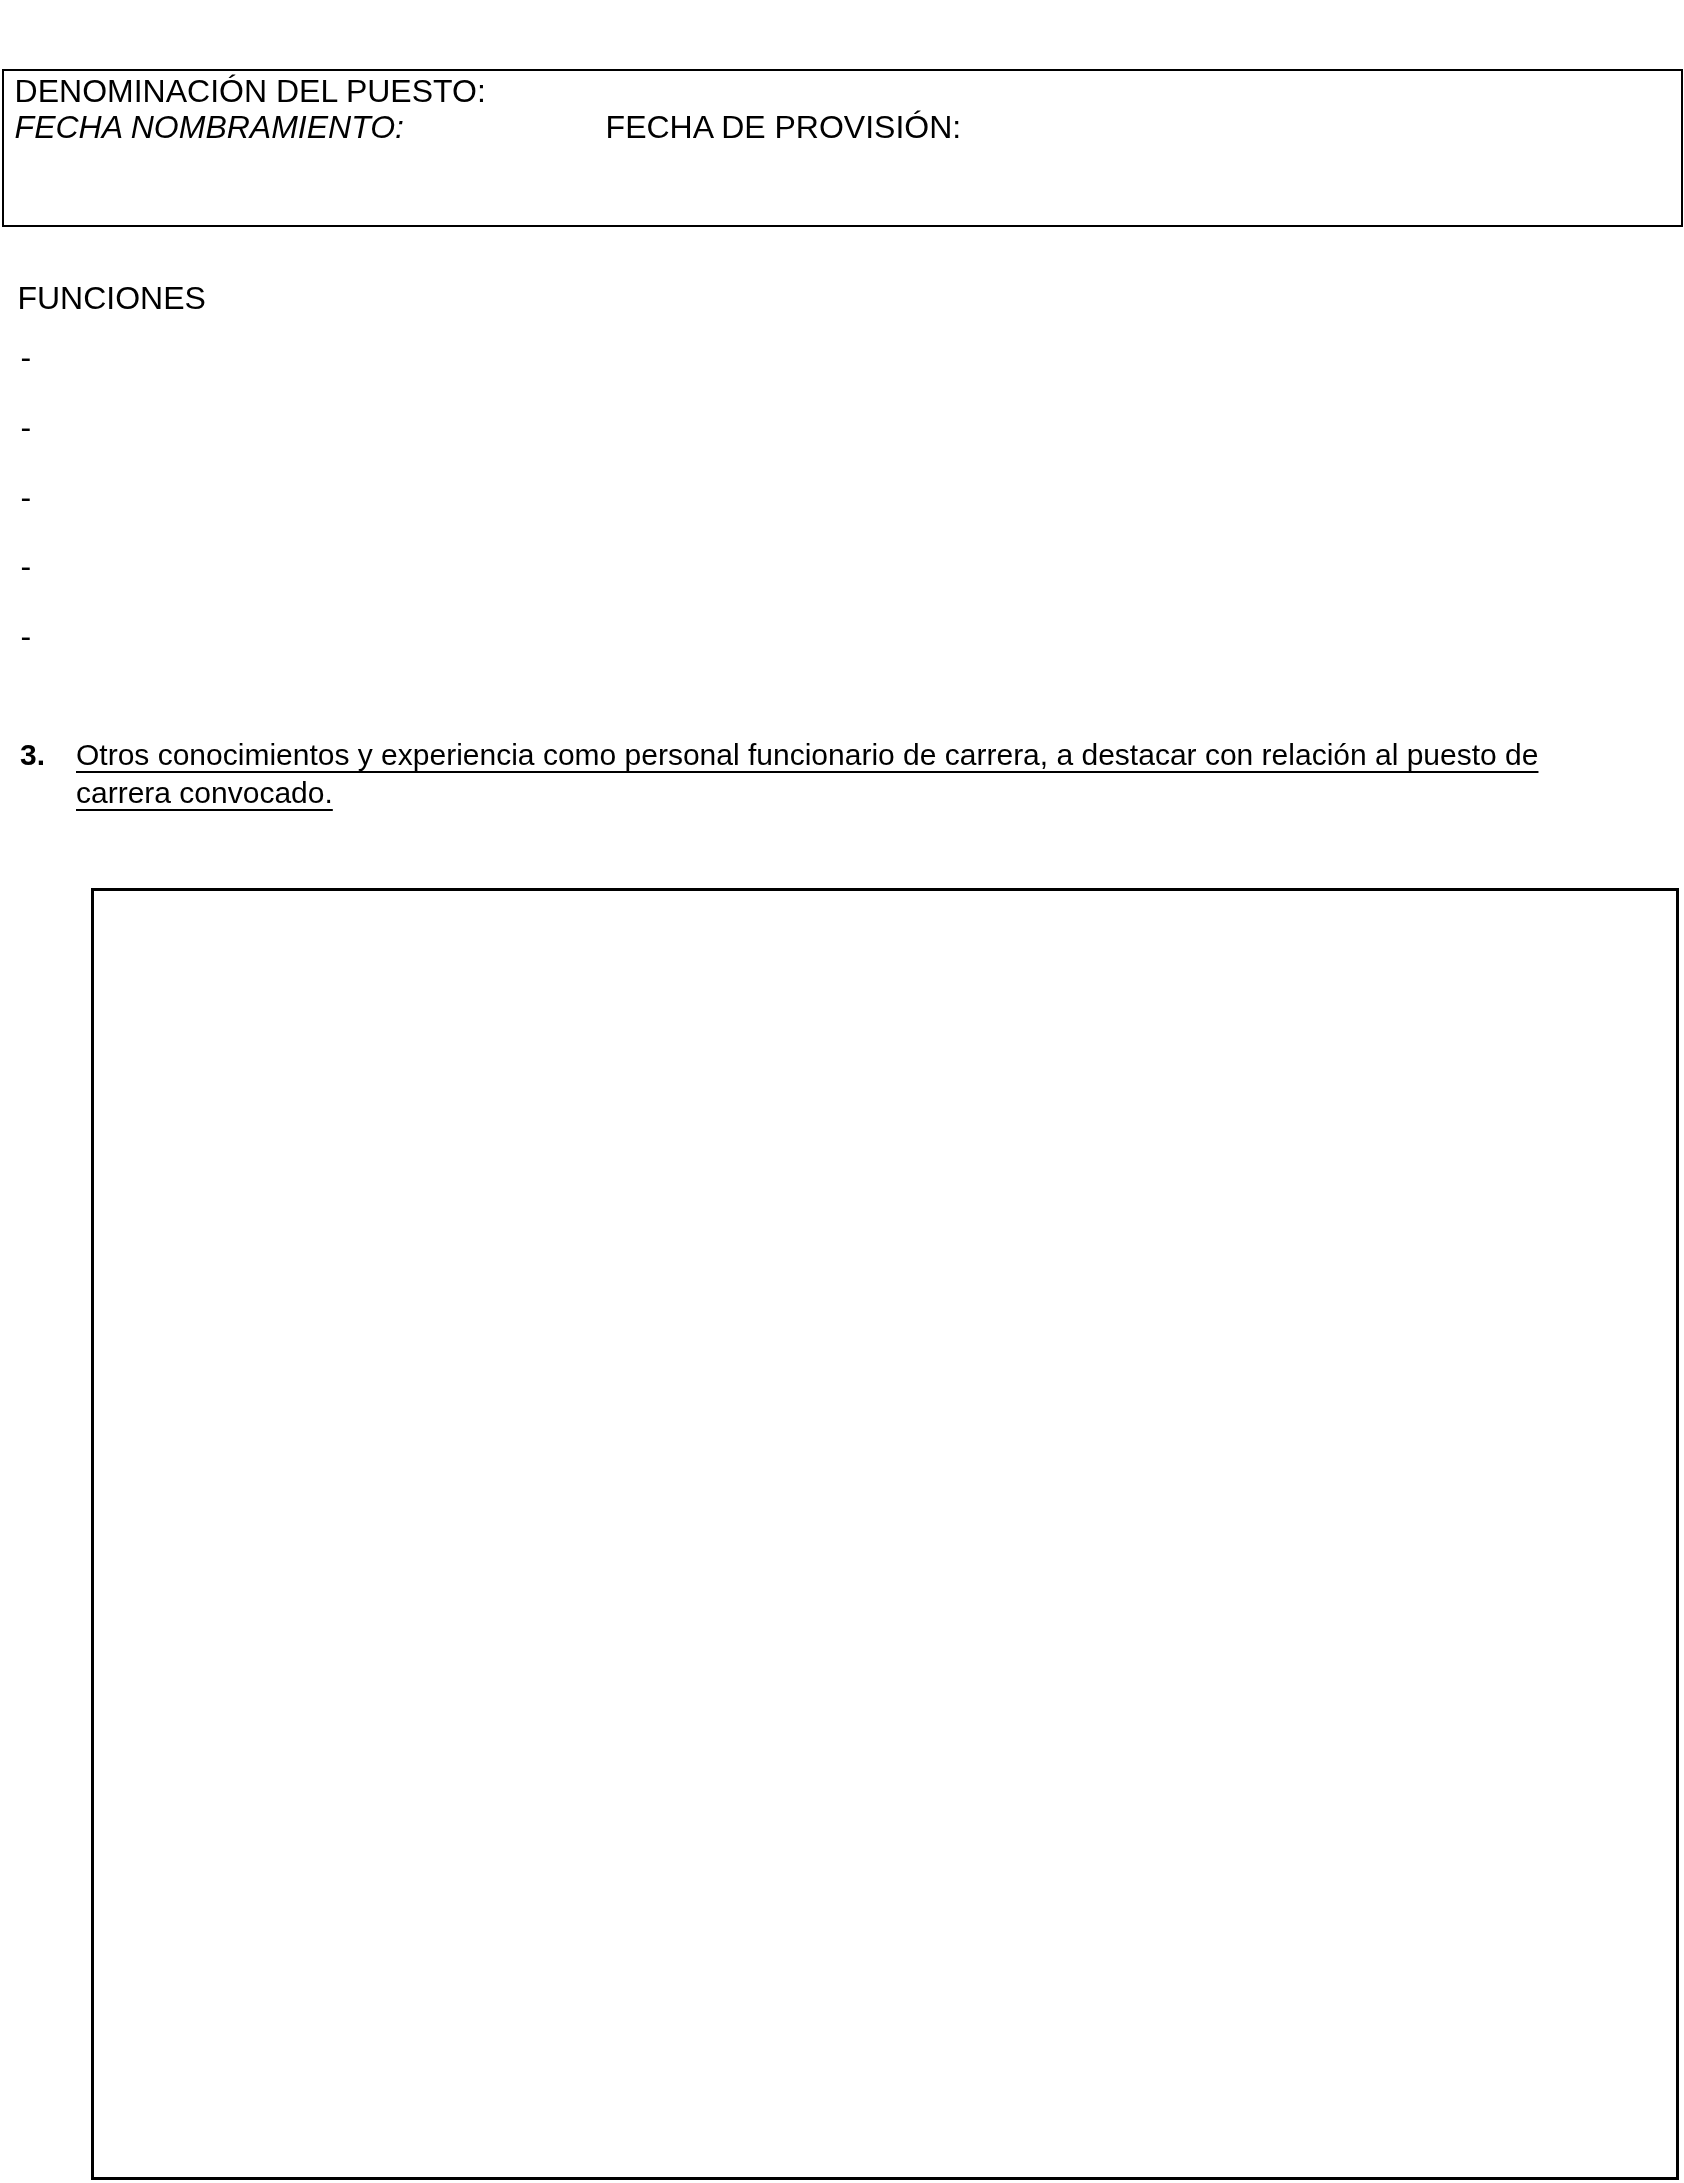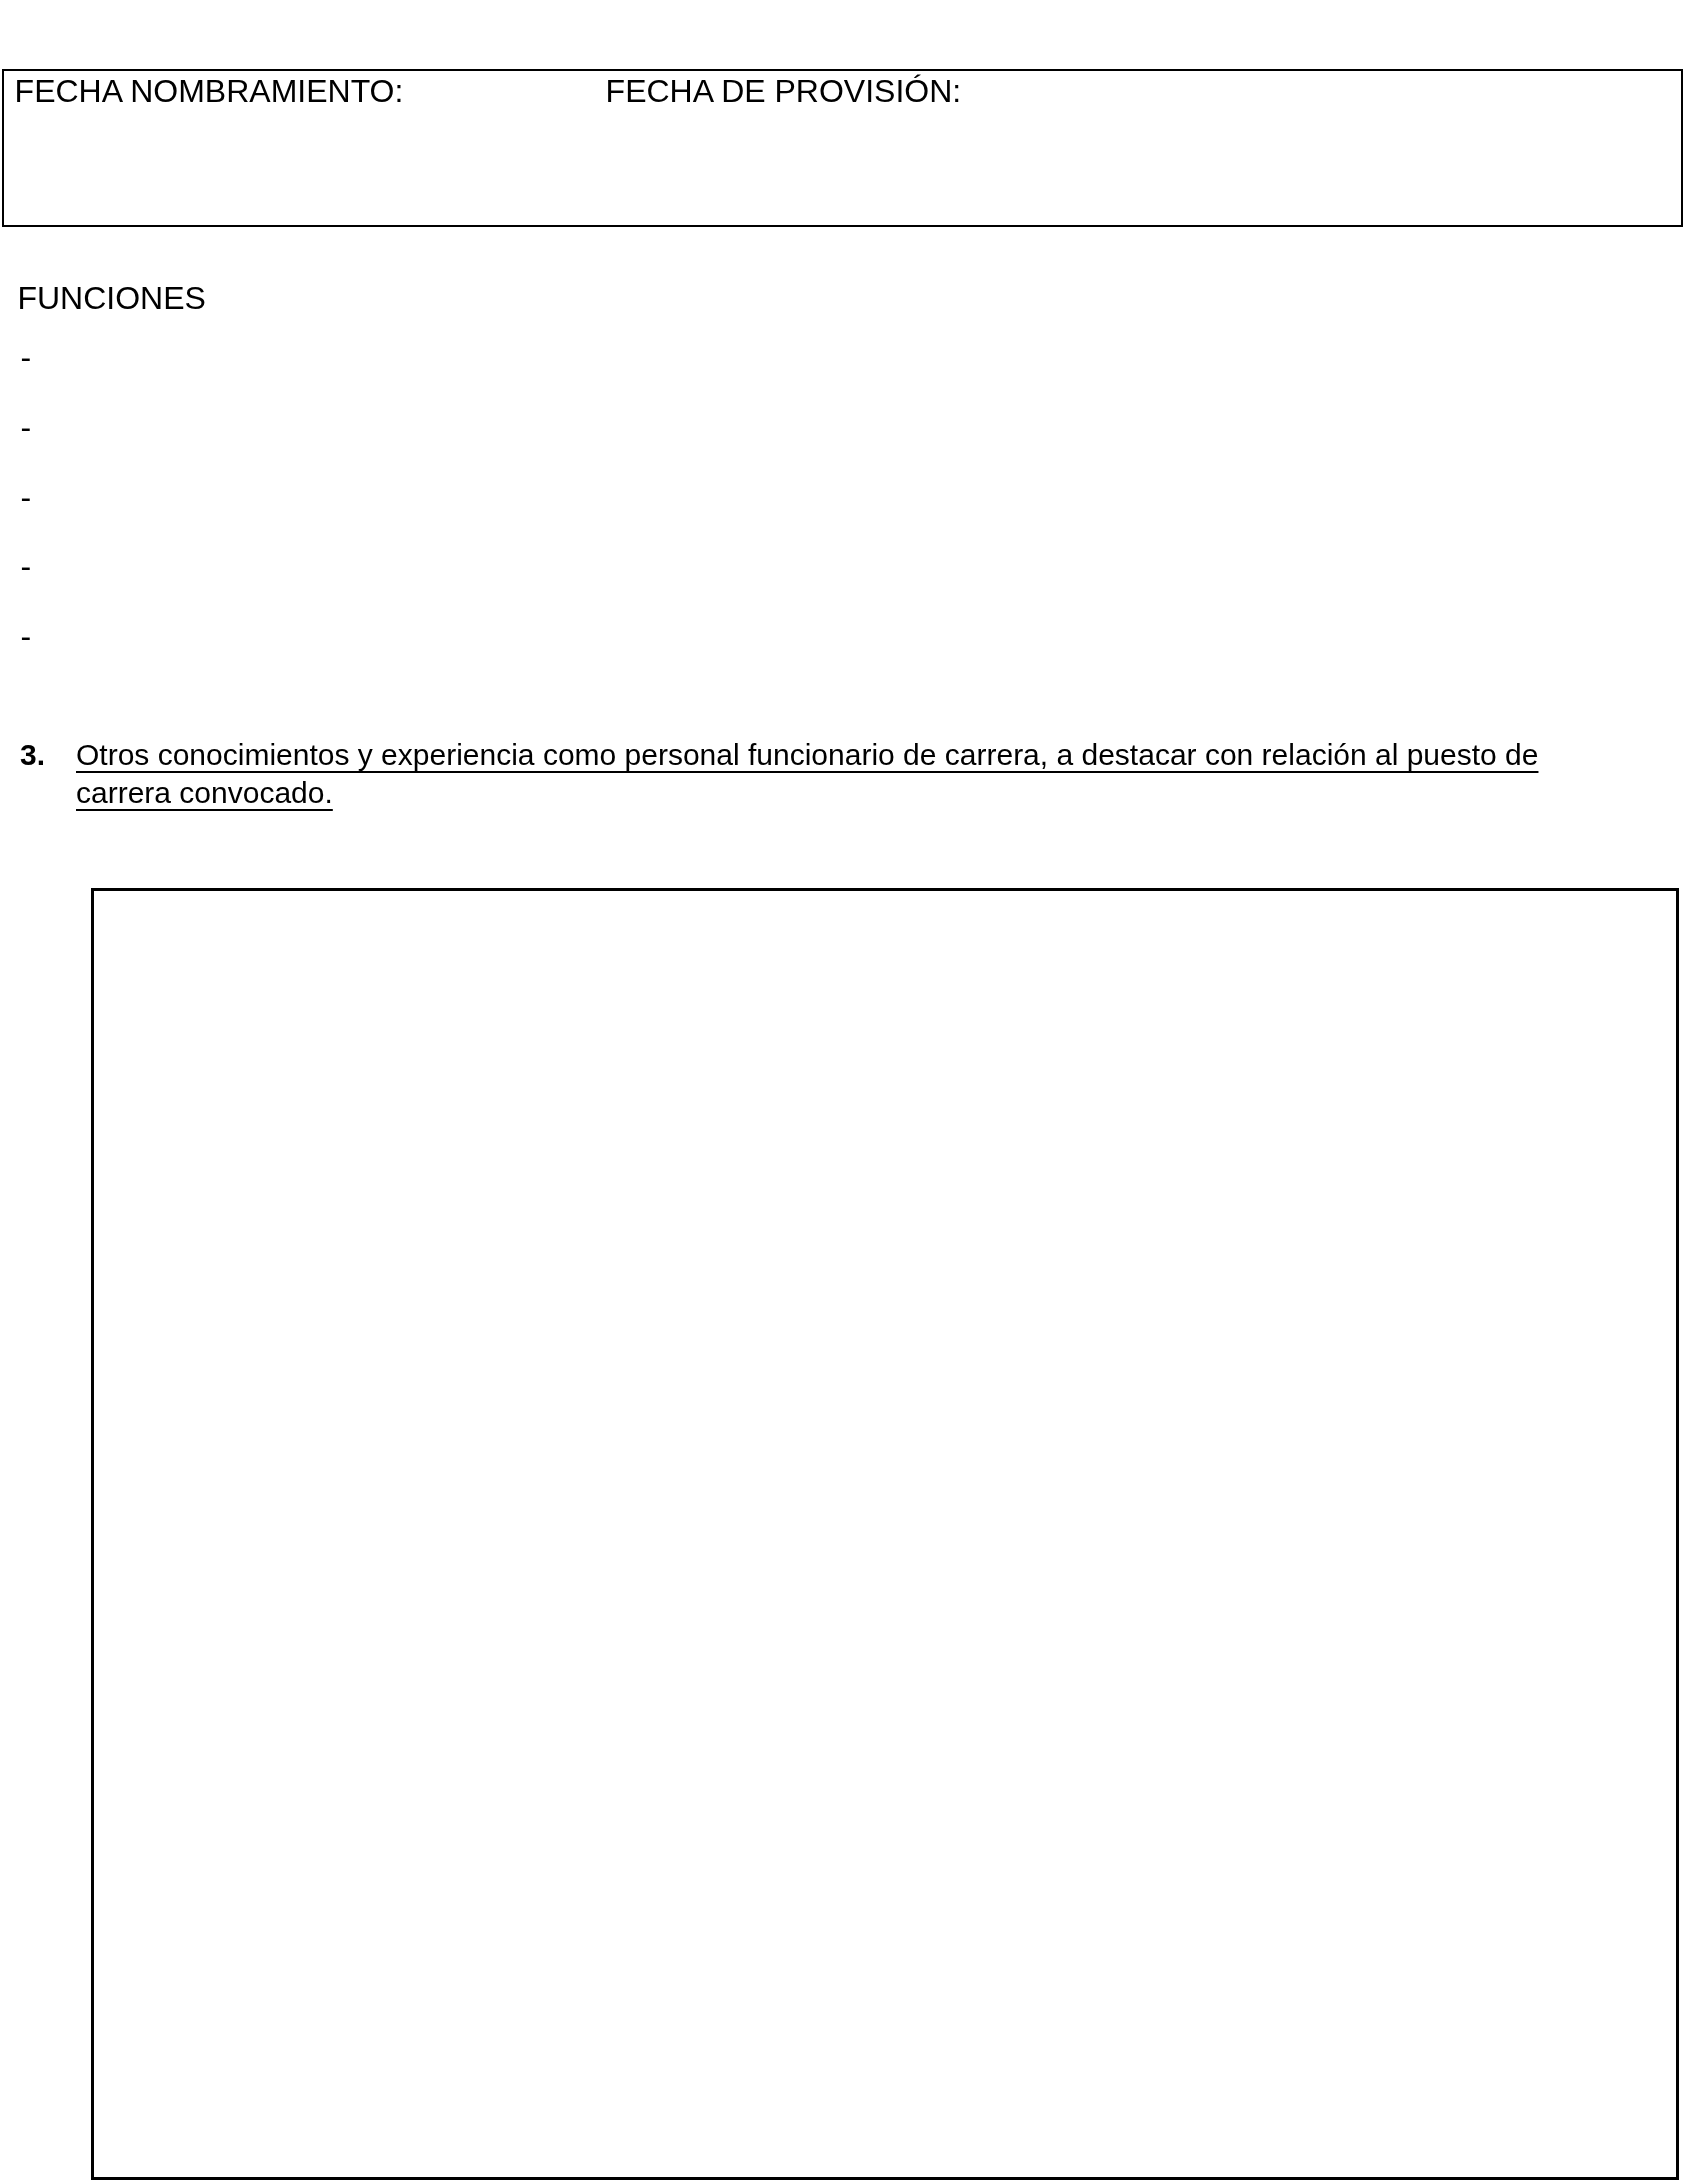--- a/index.html
+++ b/index.html
@@ -28,20 +28,21 @@
     border: 2.4px solid #000000;
     padding: 2.4px 0 0 11px;
     font-size: 32px;
     line-height: 36px;
     white-space: nowrap;
   }
   .header-line { height: 36px; }
   .header-line .left-field {
     display: inline-block;
     width: 591px;
+    font-style: italic;
   }
 
   
   .funciones-heading {
     position: absolute;
     left: 17.4px;
     top: 280px;
     font-size: 32px;
     line-height: 36px;
   }
@@ -95,20 +96,21 @@
     border: 3.2px solid #000000;
     background: #ffffff;
   }
 </style>
 </head>
 <body>
 
 <div class="page">
 
   <div class="header-box">
+    <div class="header-line">DENOMINACIÓN DEL PUESTO:</div>
     <div class="header-line">
       <span class="left-field">FECHA NOMBRAMIENTO:</span><span>FECHA DE PROVISIÓN:</span>
     </div>
   </div>
 
   <div class="funciones-heading">FUNCIONES</div>
 
   <div class="dash-bullet dash-1">-</div>
   <div class="dash-bullet dash-2">-</div>
   <div class="dash-bullet dash-3">-</div>

